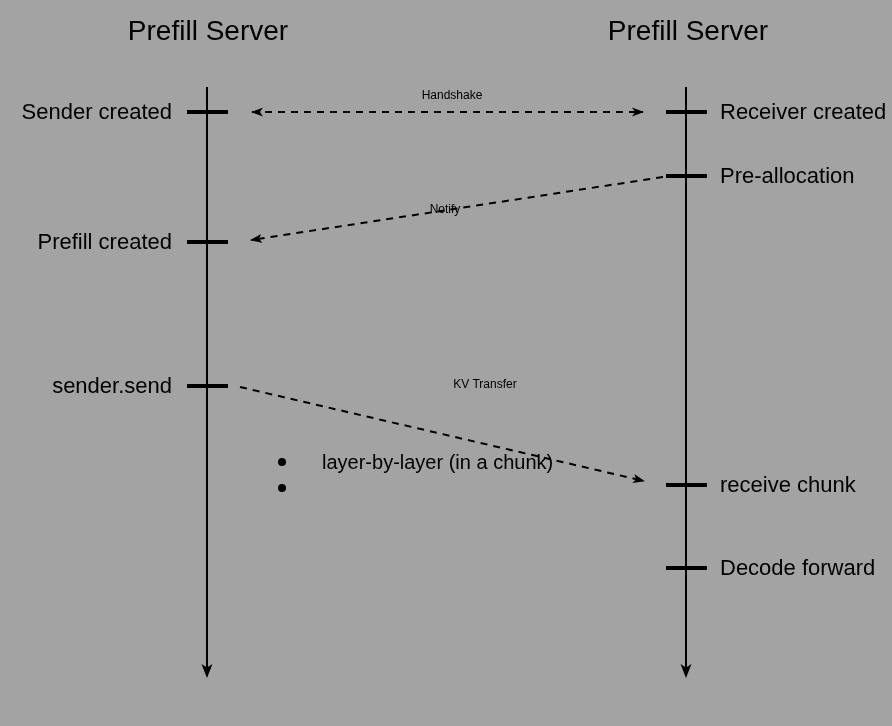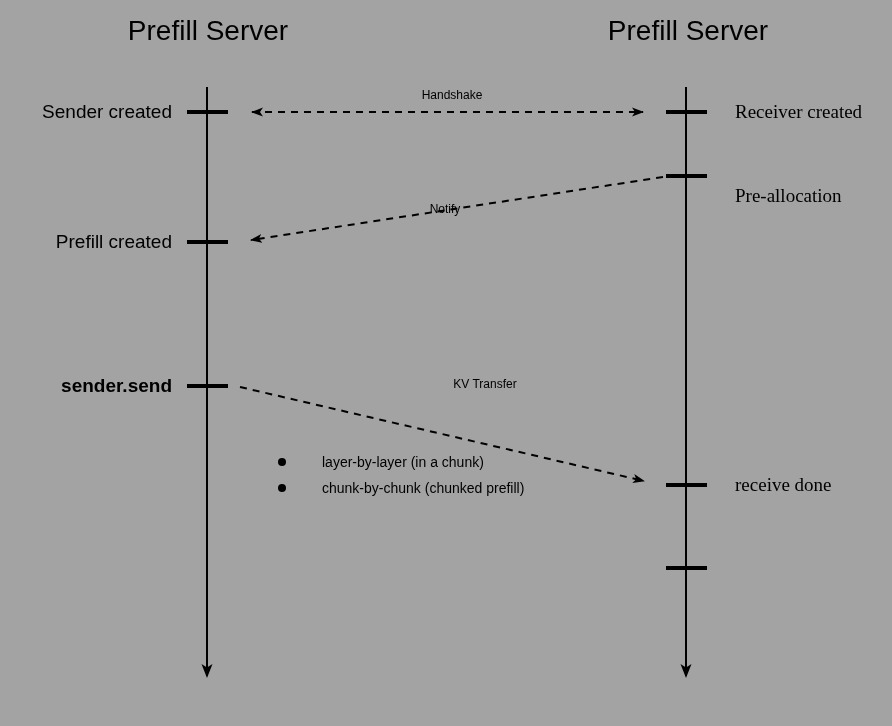--- a/index.html
+++ b/index.html
@@ -31,27 +31,27 @@
     line-height: 34px;
     white-space: nowrap;
     color: #000000;
   }
   .title-prefill { left: 208px; }
   .title-decode  { left: 688px; }
 
   .evt-label {
     position: absolute;
     transform: translateY(-50%);
-    font-size: 19px;
+    font-size: 22px;
     line-height: 24px;
     white-space: nowrap;
     color: #000000;
   }
   .evt-left  { right: 720px; text-align: right; }
-  .evt-right { left: 735px; text-align: center; font-family: Liberation Serif, serif; }
+  .evt-right { left: 720px; text-align: center; }
 
   .msg-label {
     position: absolute;
     transform: translate(-50%, -50%);
     font-size: 12px;
     line-height: 24px;
     white-space: nowrap;
     color: #000000;
     background: transparent;
   }
@@ -64,21 +64,21 @@
     left: 270px;
     top: 449px;
     margin: 0;
     padding: 0;
     list-style: none;
   }
   .kv-notes li {
     display: flex;
     align-items: center;
     height: 26px;
-    font-size: 14px;
+    font-size: 20px;
     color: #000000;
   }
   .kv-notes .bullet-dot {
     width: 8px;
     height: 8px;
     border-radius: 50%;
     background: #000000;
     margin-left: 8px;
     margin-right: 36px;
     flex: 0 0 auto;
@@ -117,34 +117,34 @@
     <line x1="663" y1="177" x2="251" y2="240" stroke="#000000" stroke-width="2" stroke-dasharray="7 6" marker-end="url(#mArrow)"></line>
 
     <line x1="240" y1="387" x2="644" y2="481" stroke="#000000" stroke-width="2" stroke-dasharray="7 6" marker-end="url(#mArrow)"></line>
   </svg>
 
   <div class="actor-title title-prefill">Prefill Server</div>
   <div class="actor-title title-decode">Prefill Server</div>
 
   <div class="evt-label evt-left" style="top:112px;">Sender created</div>
   <div class="evt-label evt-left" style="top:242px;">Prefill created</div>
-  <div class="evt-label evt-left" style="top:386px;font-weight:bold;">sender.send</div>
+  <div class="evt-label evt-left" style="top:386px;">sender.send</div>
 
   <div class="evt-label evt-right" style="top:112px;">Receiver created</div>
-  <div class="evt-label evt-right" style="top:176px;margin-top:20px;">Pre-allocation</div>
-  <div class="evt-label evt-right" style="top:485px;">receive done</div>
+  <div class="evt-label evt-right" style="top:176px;">Pre-allocation</div>
+  <div class="evt-label evt-right" style="top:485px;">receive chunk</div>
+  <div class="evt-label evt-right" style="top:568px;">Decode forward</div>
 
   <div class="msg-label lbl-handshake">Handshake</div>
   <div class="msg-label lbl-notify">Notify</div>
   <div class="msg-label lbl-kv">KV Transfer</div>
 
   <ul class="kv-notes">
     <li>
       <span class="bullet-dot"></span>
       <span class="note-text">layer-by-layer (in a chunk)</span>
     </li>
     <li>
       <span class="bullet-dot"></span>
-      <span class="note-text">chunk-by-chunk (chunked prefill)</span>
     </li>
   </ul>
 
 </div>
 
 </body></html>

